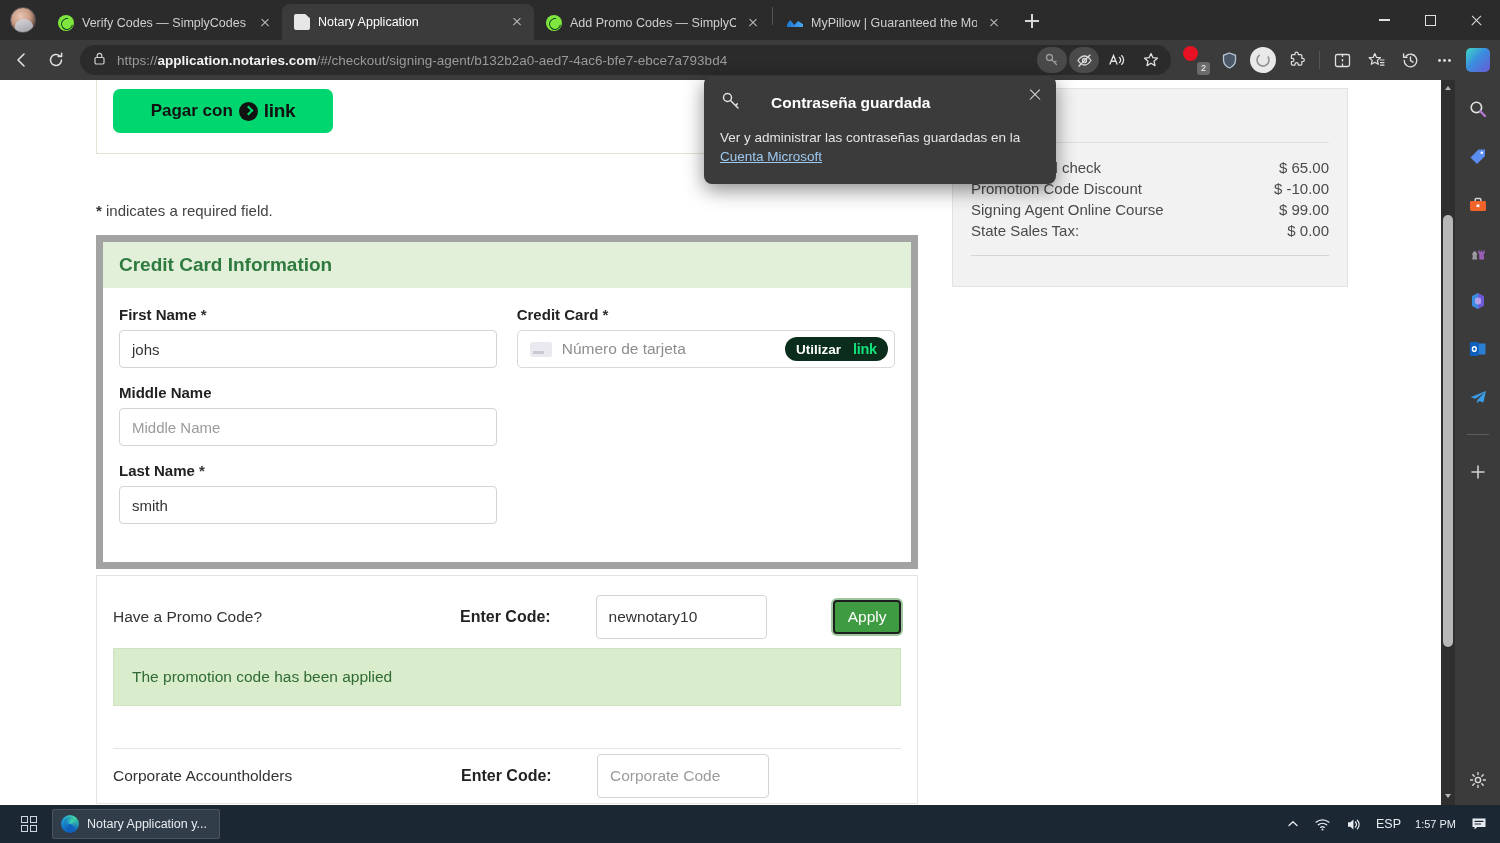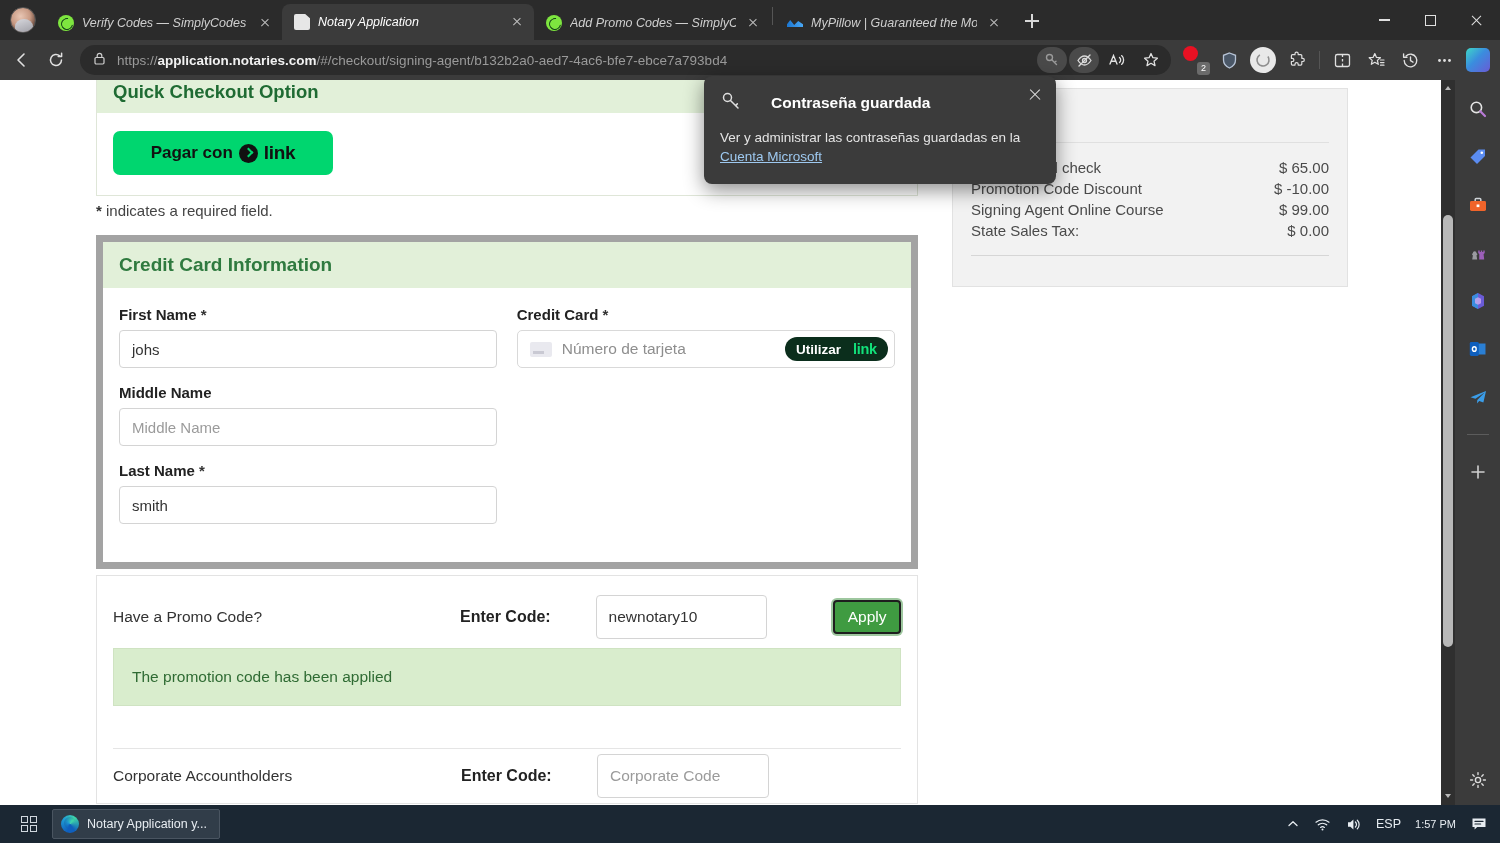--- a/index.html
+++ b/index.html
@@ -11,21 +11,21 @@
   }
   body { position: relative; }
 
   
   .browser { position: absolute; inset: 0; background: #2b2b2b; }
 
   
   .tabstrip {
     position: absolute; top: 0; left: 0; right: 1px; height: 40px;
     background: #2b2b2b;
-    display: flex; align-items: flex-end; font-style: italic;
+    display: flex; align-items: flex-end;
   }
   .avatar-wrap { width: 46px; height: 40px; display: flex; align-items: center; justify-content: center; }
   .avatar {
     width: 26px; height: 26px; border-radius: 50%;
     background: radial-gradient(circle at 40% 35%, #e8c6b4 0%, #c89a84 45%, #6b4b3e 75%, #3a2a24 100%);
     border: 1px solid #555; overflow: hidden; position: relative;
   }
   .avatar::after {
     content: ""; position: absolute; left: 4px; top: 11px; width: 18px; height: 15px;
     background: linear-gradient(160deg,#d8d8dd 0%, #9a9aa2 100%); border-radius: 50% 50% 40% 40%;
@@ -459,21 +459,20 @@
     <div class="tb-btn">
       <span class="copilot"></span>
     </div>
   </div>
 
   <div class="viewport">
     <div class="page">
       <div class="content">
 
         <div class="card-qc">
-          <div class="card-qc-head">Quick Checkout Option</div>
           <div class="card-qc-body">
             <div class="btn-link-pay">
               <span>Pagar con</span>
               <span class="link-chevron"></span>
               <span class="link-word">link</span>
             </div>
           </div>
         </div>
 
         <div class="req-note">

